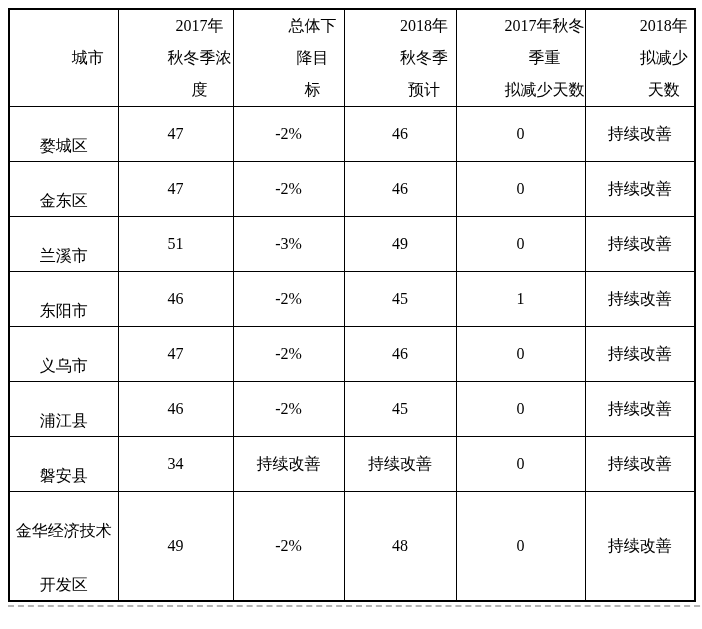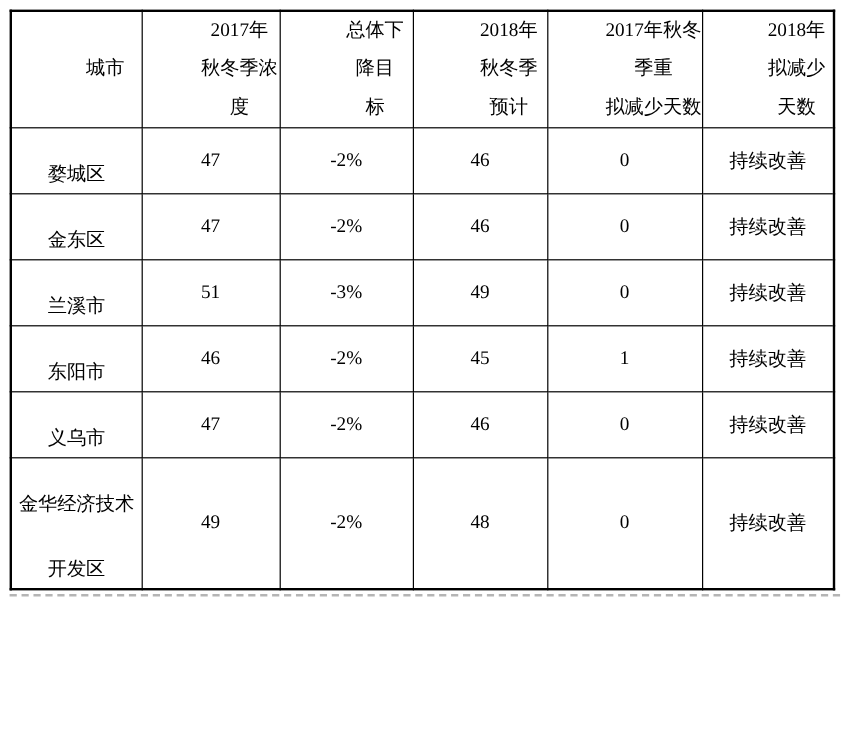--- a/index.html
+++ b/index.html
@@ -134,20 +134,40 @@
         <tr>
           <td>
             <div class="cell-line">义乌市</div>
           </td>
           <td>47</td>
           <td>-2%</td>
           <td>46</td>
           <td>0</td>
           <td>持续改善</td>
         </tr>
+        <tr>
+          <td>
+            <div class="cell-line">浦江县</div>
+          </td>
+          <td>46</td>
+          <td>-2%</td>
+          <td>45</td>
+          <td>0</td>
+          <td>持续改善</td>
+        </tr>
+        <tr>
+          <td>
+            <div class="cell-line">磐安县</div>
+          </td>
+          <td>34</td>
+          <td>持续改善</td>
+          <td>持续改善</td>
+          <td>0</td>
+          <td>持续改善</td>
+        </tr>
         <tr class="tall">
           <td>
             <div class="cell-line">金华经济技术</div>
             <div class="cell-line">开发区</div>
           </td>
           <td>49</td>
           <td>-2%</td>
           <td>48</td>
           <td>0</td>
           <td>持续改善</td>

